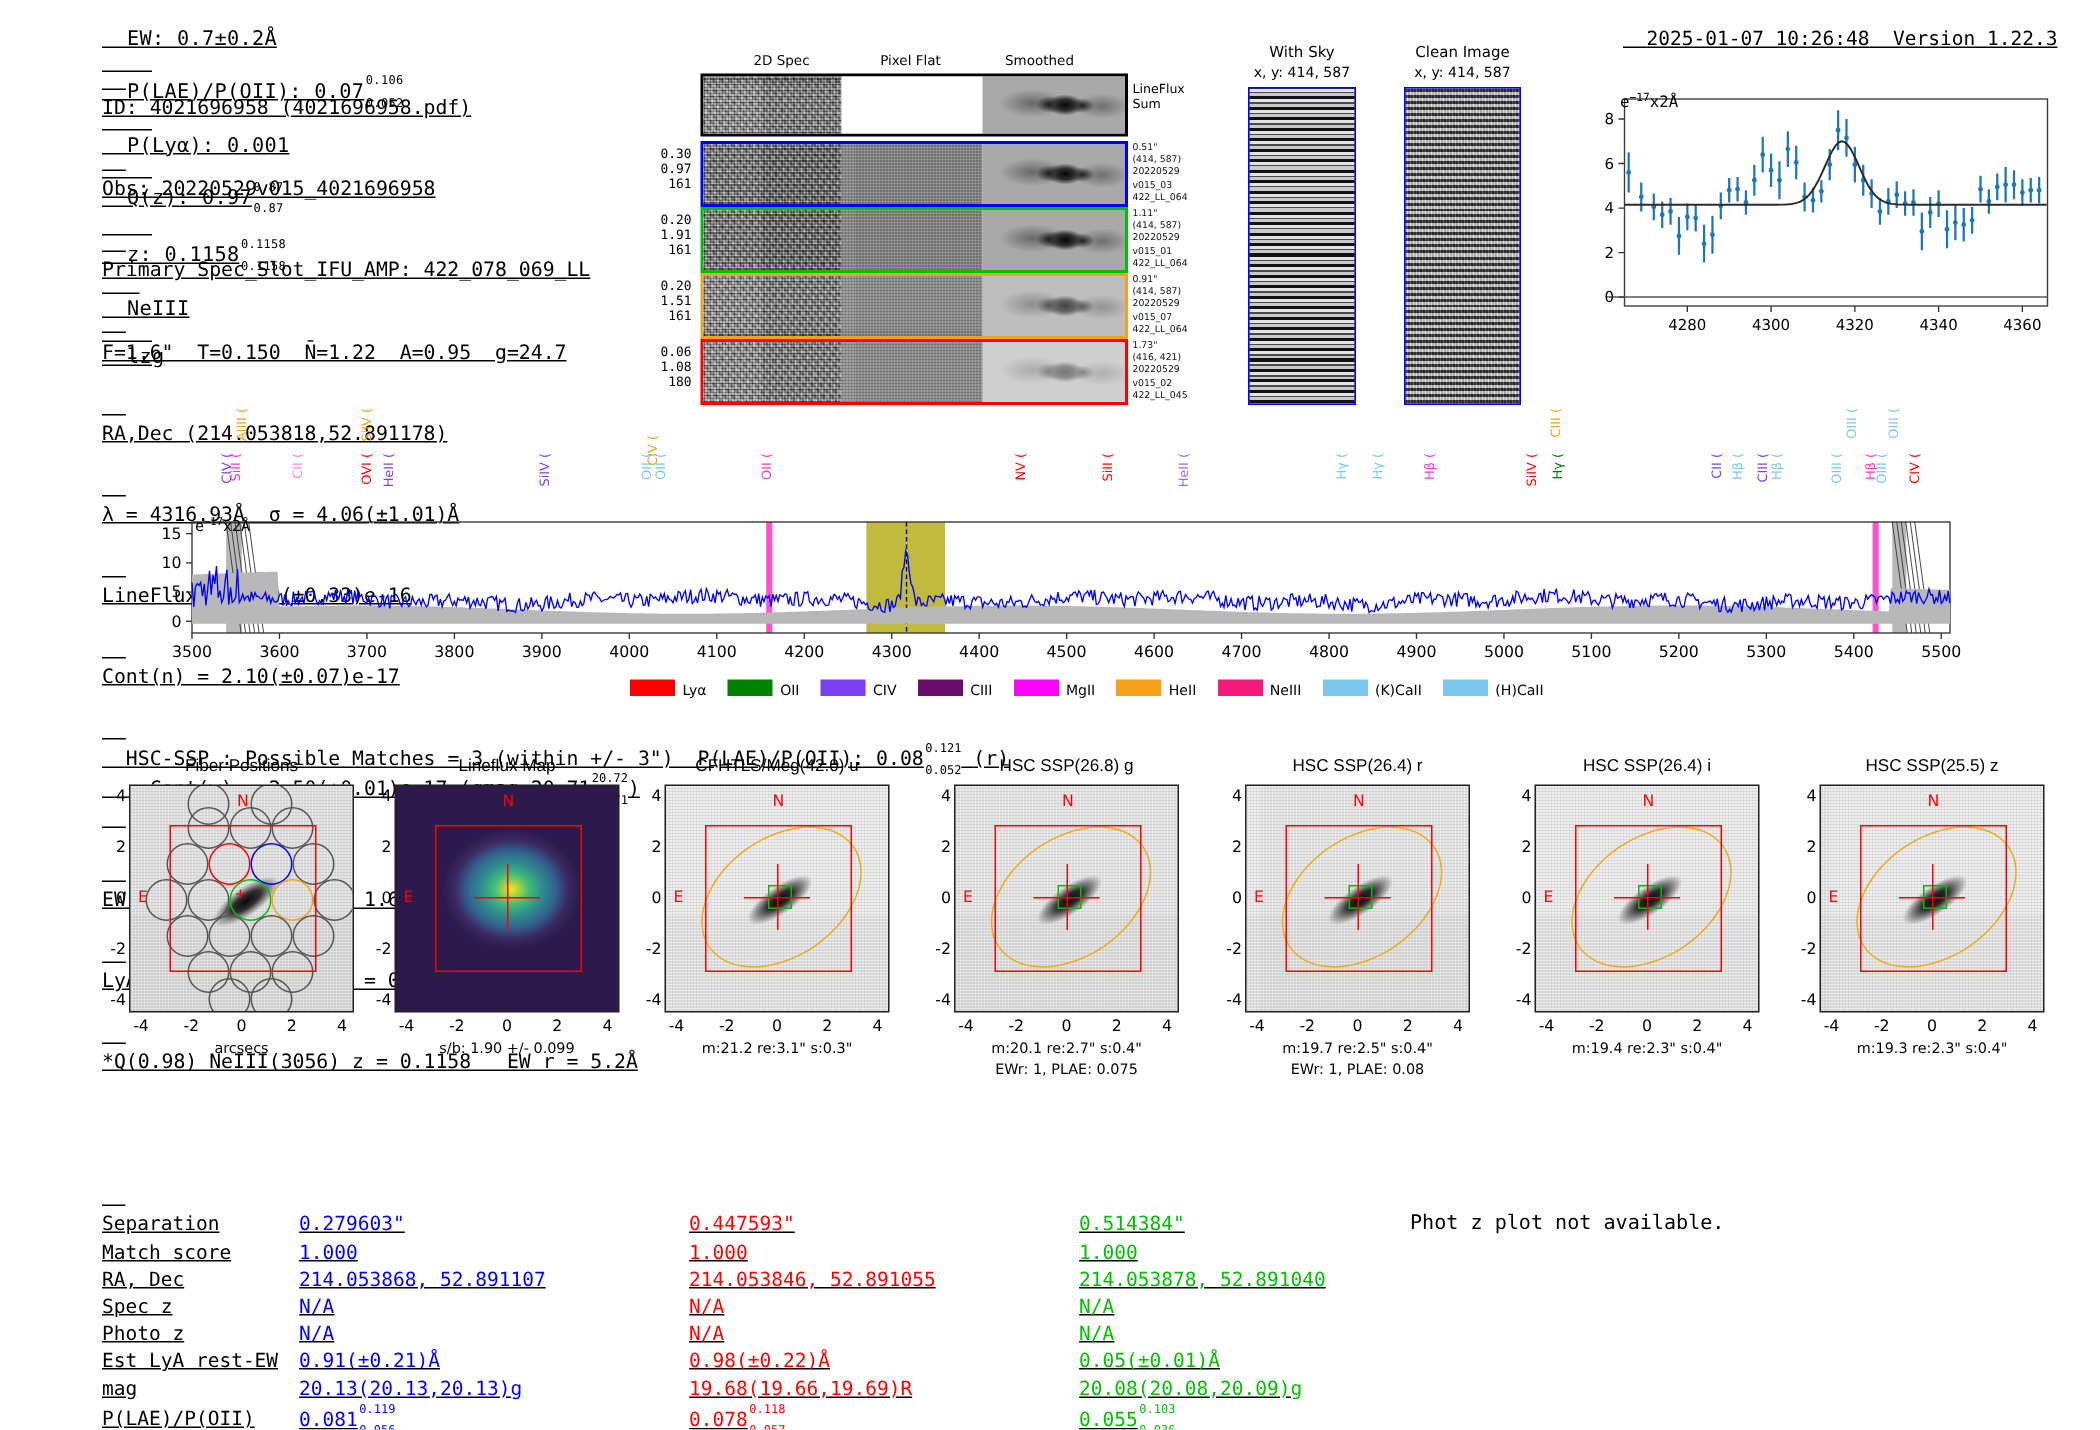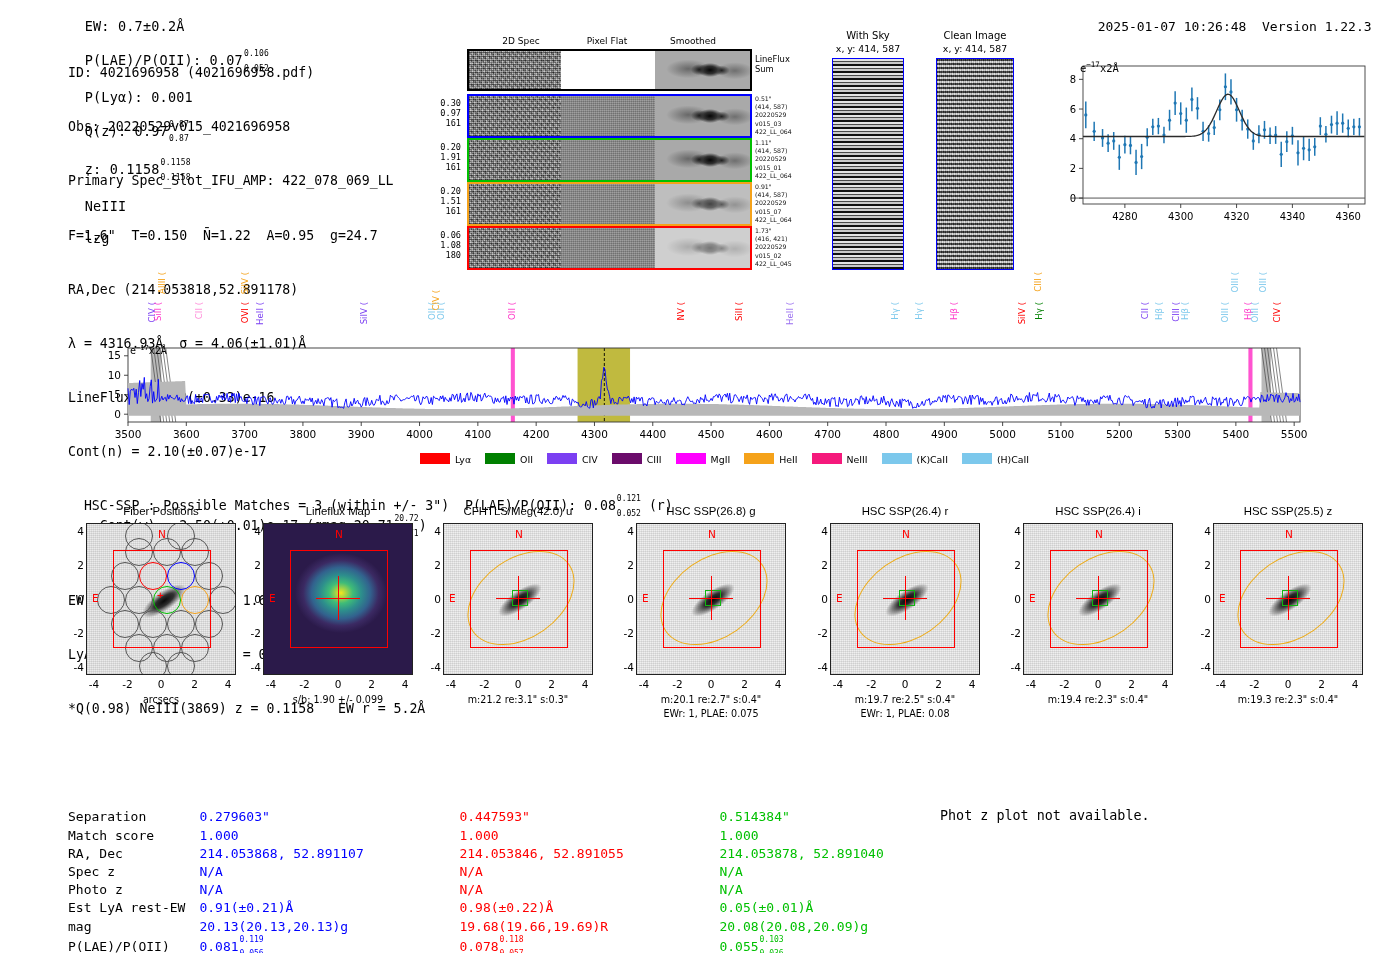--- a/index.html
+++ b/index.html
@@ -1,21 +1,21 @@
 <!DOCTYPE html>
 <html><head>
 <meta charset="utf-8">
 <style>
   html,body{margin:0;padding:0;background:#fff;}
   body{width:1400px;height:953px;position:relative;
        font-family:"DejaVu Sans Mono",monospace;color:#000;}
   .mono{font-family:"DejaVu Sans Mono",monospace;}
   .sans{font-family:"DejaVu Sans","Liberation Sans",sans-serif;}
   .abs{position:absolute;}
-  .nw{white-space:pre;}
+  .nw{white-space:pre;text-decoration:underline;}
 
   
   #hdr-line{left:68px;top:2px;font-size:13.5px;letter-spacing:.2px;}
   #hdr-right{left:1082px;top:4px;font-size:13px;}
   sub.f{font-size:8px;vertical-align:-2px;line-height:1;}
   sup.f{font-size:8px;vertical-align:4px;line-height:1;}
   .frac{display:inline-block;vertical-align:middle;font-size:8.2px;
         line-height:1.05;text-align:left;margin-left:1px;}
 
   
@@ -113,21 +113,21 @@
   <div>F=1.6"  T=0.150  N̄=1.22  A=0.95  g=24.7</div>
   <div>RA,Dec (214.053818,52.891178)</div>
   <div>λ = 4316.93Å  σ = 4.06(±1.01)Å</div>
   <div>LineFlux = 1.50(±0.33)e-16</div>
   <div>Cont(n) = 2.10(±0.07)e-17</div>
   <div>
     <span>Cont(w) = 2.50(±0.01)e-17 (gmag 20.71</span><span class="frac"><sup class="f">20.72</sup><br><sub class="f">20.71</sub></span><span>)</span>
   </div>
   <div>EWr = 2.00(±0.45) (w: 1.60(±0.37))Å</div>
   <div>LyA z = 2.5511  OII z = 0.1580</div>
-  <div>*Q(0.98) NeIII(3869) z = 0.1158   EW r = 5.2Å</div>
+  <div>*Q(0.98) NeIII(3056) z = 0.1158   EW r = 5.2Å</div>
 </div>
 
 <div class="abs" id="spec2d" style="left:463px;top:36px;width:295px;height:220px;">
   <div class="abs sans p-title" style="left:18px;top:0;width:80px;text-align:center;">2D Spec</div>
   <div class="abs sans p-title" style="left:104px;top:0;width:80px;text-align:center;">Pixel Flat</div>
   <div class="abs sans p-title" style="left:190px;top:0;width:80px;text-align:center;">Smoothed</div>
 
   <div class="abs" style="left:4px;top:13px;width:285px;height:42px;border:2px solid #000;box-sizing:border-box;">
     <div class="abs noise" style="left:0;top:0;width:92px;height:38px;"></div>
     <div class="abs" style="left:92px;top:0;width:94px;height:38px;background:#fff;"></div>

